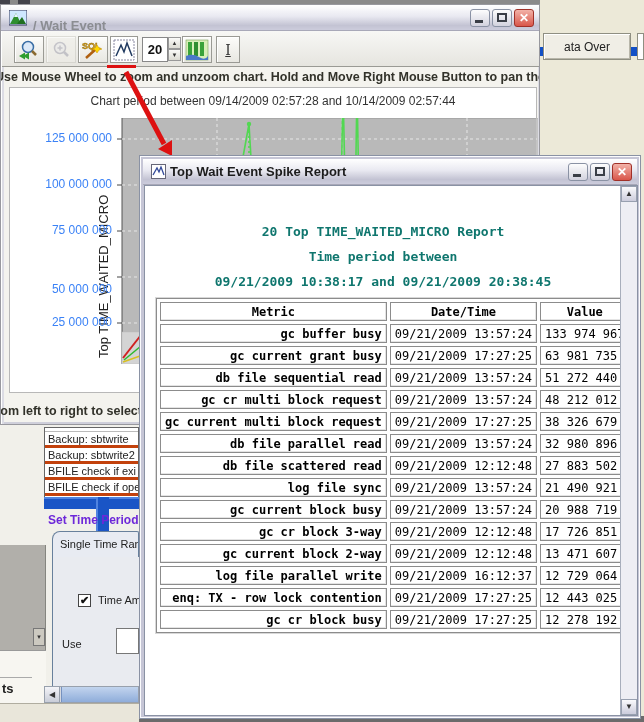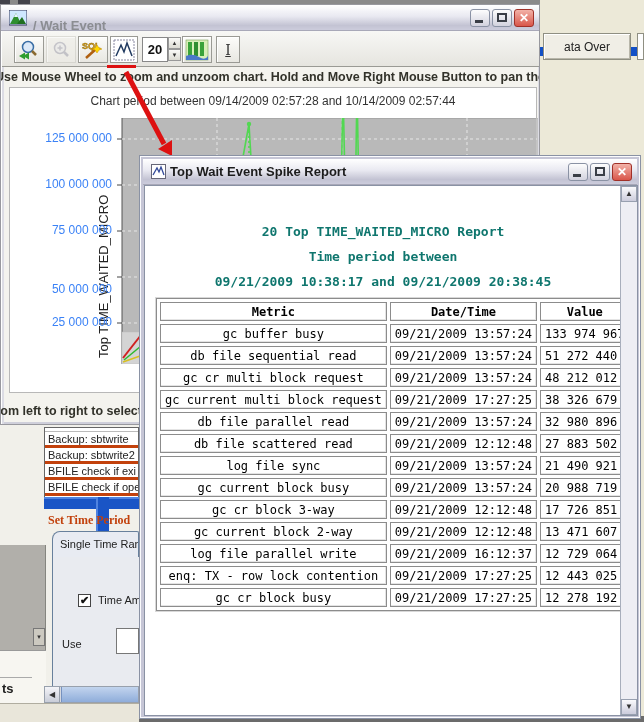--- a/index.html
+++ b/index.html
@@ -17,21 +17,21 @@
   .top-frag { position:absolute; background:#42424a; z-index:2; }
 
   
   .bg-bl { position:absolute; left:0; top:425px; width:139px; height:297px; background:#f1f0ea; z-index:2; }
   .bg-list { position:absolute; left:44px; top:2px; width:95px; height:71px; background:#fff; border:1px solid #666; overflow:hidden; }
   .bg-list .pad { height:4px; border-bottom:1px solid #bbb; }
   .bg-list-item { height:16px; line-height:15px; font-size:11px; color:#222; padding-left:3px;
     border-bottom:3px solid #c2410c; white-space:nowrap; overflow:hidden; }
   .blue-hbar { position:absolute; left:44px; top:72px; width:95px; height:12px; background:#1a55c6; box-shadow:inset 0 2px 0 #4f83e0; }
   .blue-vbar { position:absolute; left:96px; top:72px; width:13px; height:212px; background:#1a55c6; box-shadow:inset 2px 0 0 #4f83e0; }
-  .stp-label { position:absolute; left:48px; top:88px; font-size:12px; font-weight:bold; color:#c2410c; white-space:nowrap; z-index:3;font-family:Liberation Serif, serif; }
+  .stp-label { position:absolute; left:48px; top:88px; font-size:12px; font-weight:bold; color:#6d28d9; white-space:nowrap; z-index:3; }
   .stp-tab { position:absolute; left:52px; top:106px; width:87px; height:26px; background:#e8ebf2;
     border:1px solid #68809c; border-bottom:none; border-radius:8px 2px 0 0;
     font-size:11px; color:#222; padding:6px 0 0 7px; white-space:nowrap; overflow:hidden; z-index:3; }
   .stp-panel { position:absolute; left:52px; top:132px; width:87px; height:129px; background:#e9ebf0; border-left:1px solid #68809c; z-index:2; }
   .bg-check { position:absolute; left:78px; top:169px; width:13px; height:13px; background:#fff; border:1px solid #444;
     font-size:11px; font-weight:bold; color:#111; line-height:11px; text-align:center; z-index:3; }
   .bg-check-label { position:absolute; left:98px; top:169px; width:41px; font-size:11px; color:#222; white-space:nowrap; overflow:hidden; z-index:3; }
   .bg-use { position:absolute; left:62px; top:213px; font-size:11px; color:#222; z-index:3; }
   .bg-input { position:absolute; left:116px; top:203px; width:23px; height:26px; background:#fff; border:1px solid #777; z-index:3; }
   .bg-hscroll { position:absolute; left:44px; top:261px; width:95px; height:17px; background:#d6d9e0; border:1px solid #98a0ac; z-index:3; }
@@ -107,21 +107,21 @@
   .vscroll .ubtn { top:0; } .vscroll .dbtn { bottom:0; }
   .rw-head { position:absolute; left:0; width:476px; text-align:center;
     font-family:"DejaVu Sans Mono", monospace; font-weight:bold; font-size:13px; color:#0f766e; white-space:nowrap; }
   #rw-h1 { top:38px; } #rw-h2 { top:63px; } #rw-h3 { top:88px; }
   #report-table { position:absolute; left:11px; top:112px; border-collapse:separate; border-spacing:3px;
     background:#fff; border:1px solid #8c8c8c; box-shadow:0 0 0 1px #d8d8d8; }
   #report-table th, #report-table td { border:1px solid #8c8c8c; background:#fff;
     font-family:"DejaVu Sans Mono", monospace; font-size:12px; color:#000; height:19px;
     padding:1px 4px; white-space:nowrap; overflow:hidden; box-shadow:inset -1px -1px 0 #e4e4e4; }
   #report-table th { font-weight:bold; text-align:center; }
-  .col-metric { width:222px; text-align:center; }
+  .col-metric { width:222px; text-align:right;font-weight:bold; }
   .col-dt { width:140px; text-align:right; }
   .col-val { width:88px; text-align:left; }
 </style>
 </head>
 <body>
 
 <div id="stage">
 
   <div class="top-frag" style="left:0;top:0;width:10px;height:5px;"></div>
   <div class="top-frag" style="left:18px;top:0;width:12px;height:4px;"></div>
@@ -328,20 +328,25 @@
               <th class="col-val">Value</th>
             </tr>
           </thead>
         <tbody>
             <tr>
               <td class="col-metric">gc buffer busy</td>
               <td class="col-dt">09/21/2009 13:57:24</td>
               <td class="col-val">133 974 967</td>
             </tr>
             <tr>
+              <td class="col-metric">gc current grant busy</td>
+              <td class="col-dt">09/21/2009 17:27:25</td>
+              <td class="col-val">63 981 735</td>
+            </tr>
+            <tr>
               <td class="col-metric">db file sequential read</td>
               <td class="col-dt">09/21/2009 13:57:24</td>
               <td class="col-val">51 272 440</td>
             </tr>
             <tr>
               <td class="col-metric">gc cr multi block request</td>
               <td class="col-dt">09/21/2009 13:57:24</td>
               <td class="col-val">48 212 012</td>
             </tr>
             <tr>

